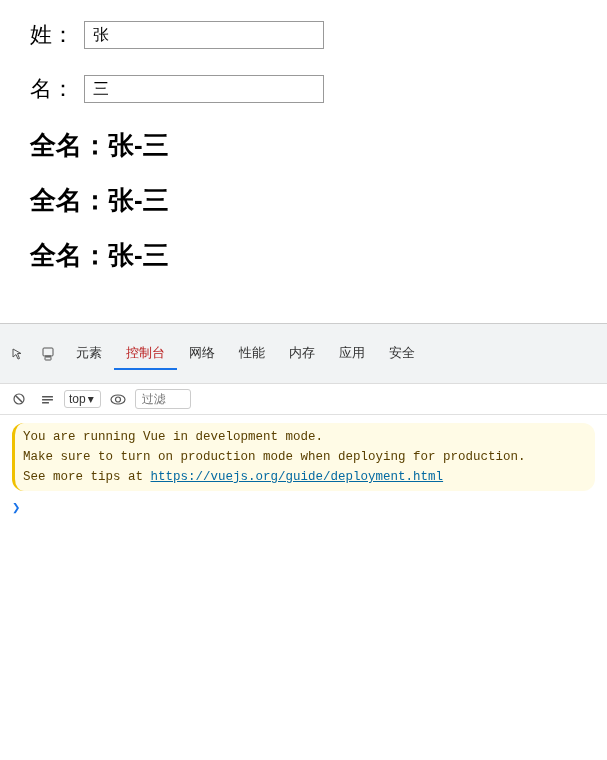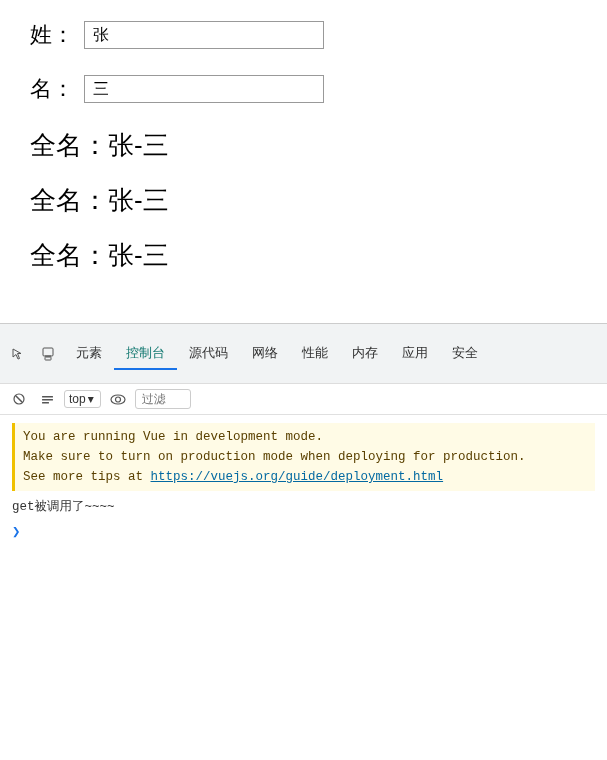--- a/index.html
+++ b/index.html
@@ -30,20 +30,21 @@
       border: 1px solid #999;
       padding: 4px 8px;
       font-size: 16px;
       width: 240px;
       outline: none;
       font-family: inherit;
     }
 
     .fullname-row {
       margin-bottom: 20px;
+      font-weight: bold;
     }
 
     .fullname-text {
       font-size: 26px;
     }
 
     
     .devtools {
       border-top: 1px solid #ccc;
       background: #fff;
@@ -73,21 +74,21 @@
     .devtools-tab {
       padding: 6px 12px;
       font-size: 13px;
       cursor: pointer;
       color: #333;
       border-bottom: 2px solid transparent;
       margin-bottom: -1px;
     }
 
     .devtools-tab.active {
-      color: #0f766e;
+      color: #b91c1c;
       border-bottom: 2px solid #1a73e8;
     }
 
     .devtools-toolbar {
       display: flex;
       align-items: center;
       padding: 4px 8px;
       border-bottom: 1px solid #e0e0e0;
       gap: 6px;
     }
@@ -149,20 +150,21 @@
       line-height: 1.6;
       background: #fff;
     }
 
     .console-warning {
       color: #5a4000;
       background: #fffbe6;
       border-left: 3px solid #f0c000;
       padding: 4px 8px;
       margin-bottom: 4px;
+      border-radius: 12px;
     }
 
     .console-warning a {
       color: #0369a1;
       text-decoration: underline;
     }
 
     .console-info {
       color: #333;
       padding: 2px 0;
@@ -212,21 +214,20 @@
     </div>
     <div class="devtools-tab-icon" title="Device mode">
       <svg width="14" height="14" viewBox="0 0 14 14" fill="none">
         <rect x="2" y="1" width="10" height="8" rx="1" stroke="#555" stroke-width="1" fill="none"></rect>
         <rect x="4" y="10" width="6" height="3" rx="0.5" stroke="#555" stroke-width="1" fill="none"></rect>
         <line x1="4" y1="9" x2="10" y2="9" stroke="#555" stroke-width="1"></line>
       </svg>
     </div>
     <div class="devtools-tab">元素</div>
     <div class="devtools-tab active">控制台</div>
-    <div class="devtools-tab">源代码</div>
     <div class="devtools-tab">网络</div>
     <div class="devtools-tab">性能</div>
     <div class="devtools-tab">内存</div>
     <div class="devtools-tab">应用</div>
     <div class="devtools-tab">安全</div>
   </div>
 
   <div class="devtools-toolbar">
     <div class="toolbar-icon" title="Stop">
       <svg width="12" height="12" viewBox="0 0 12 12">
@@ -256,18 +257,15 @@
 
     <input class="filter-input" type="text" placeholder="过滤" style="">
   </div>
 
   <div class="console-output">
     <div class="console-warning">
       <span>You are running Vue in development mode.<br>
       Make sure to turn on production mode when deploying for production.<br>
       See more tips at <a href="#">https://vuejs.org/guide/deployment.html</a></span>
     </div>
-    <div class="console-info">
-      <span>get被调用了~~~~</span>
-    </div>
     <div class="console-arrow">❯</div>
   </div>
 </div>
 
 </body></html>

